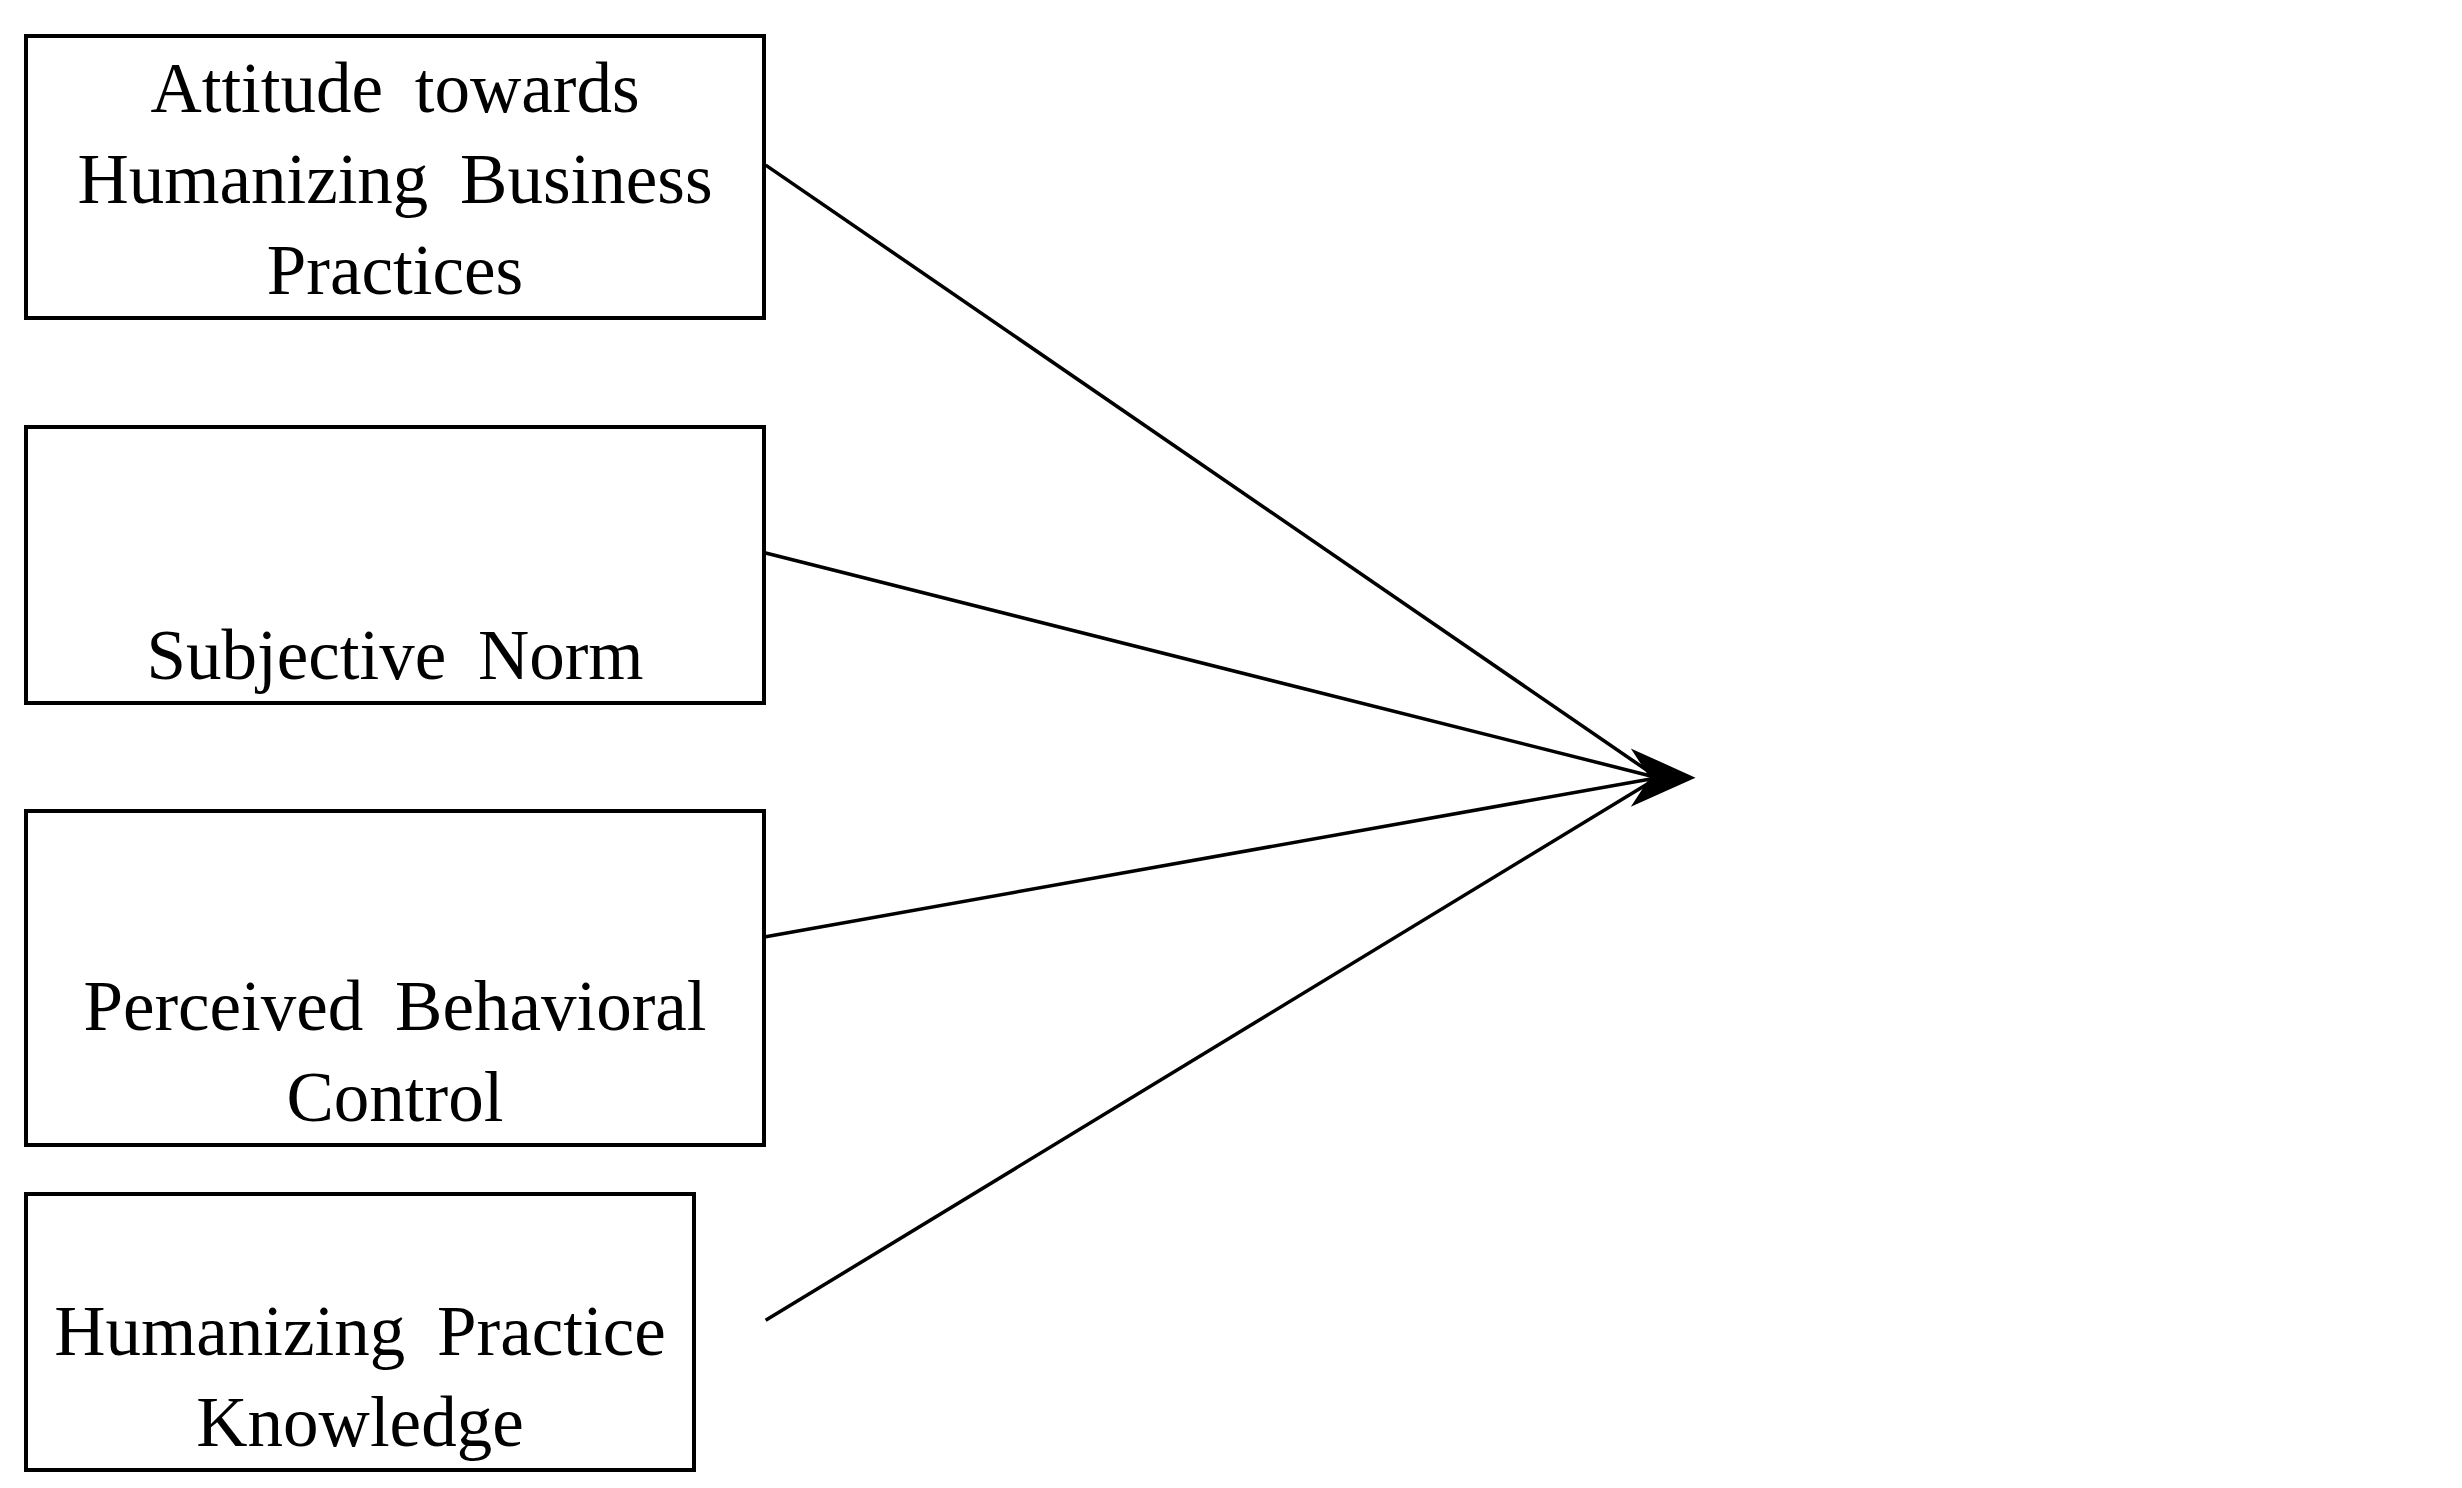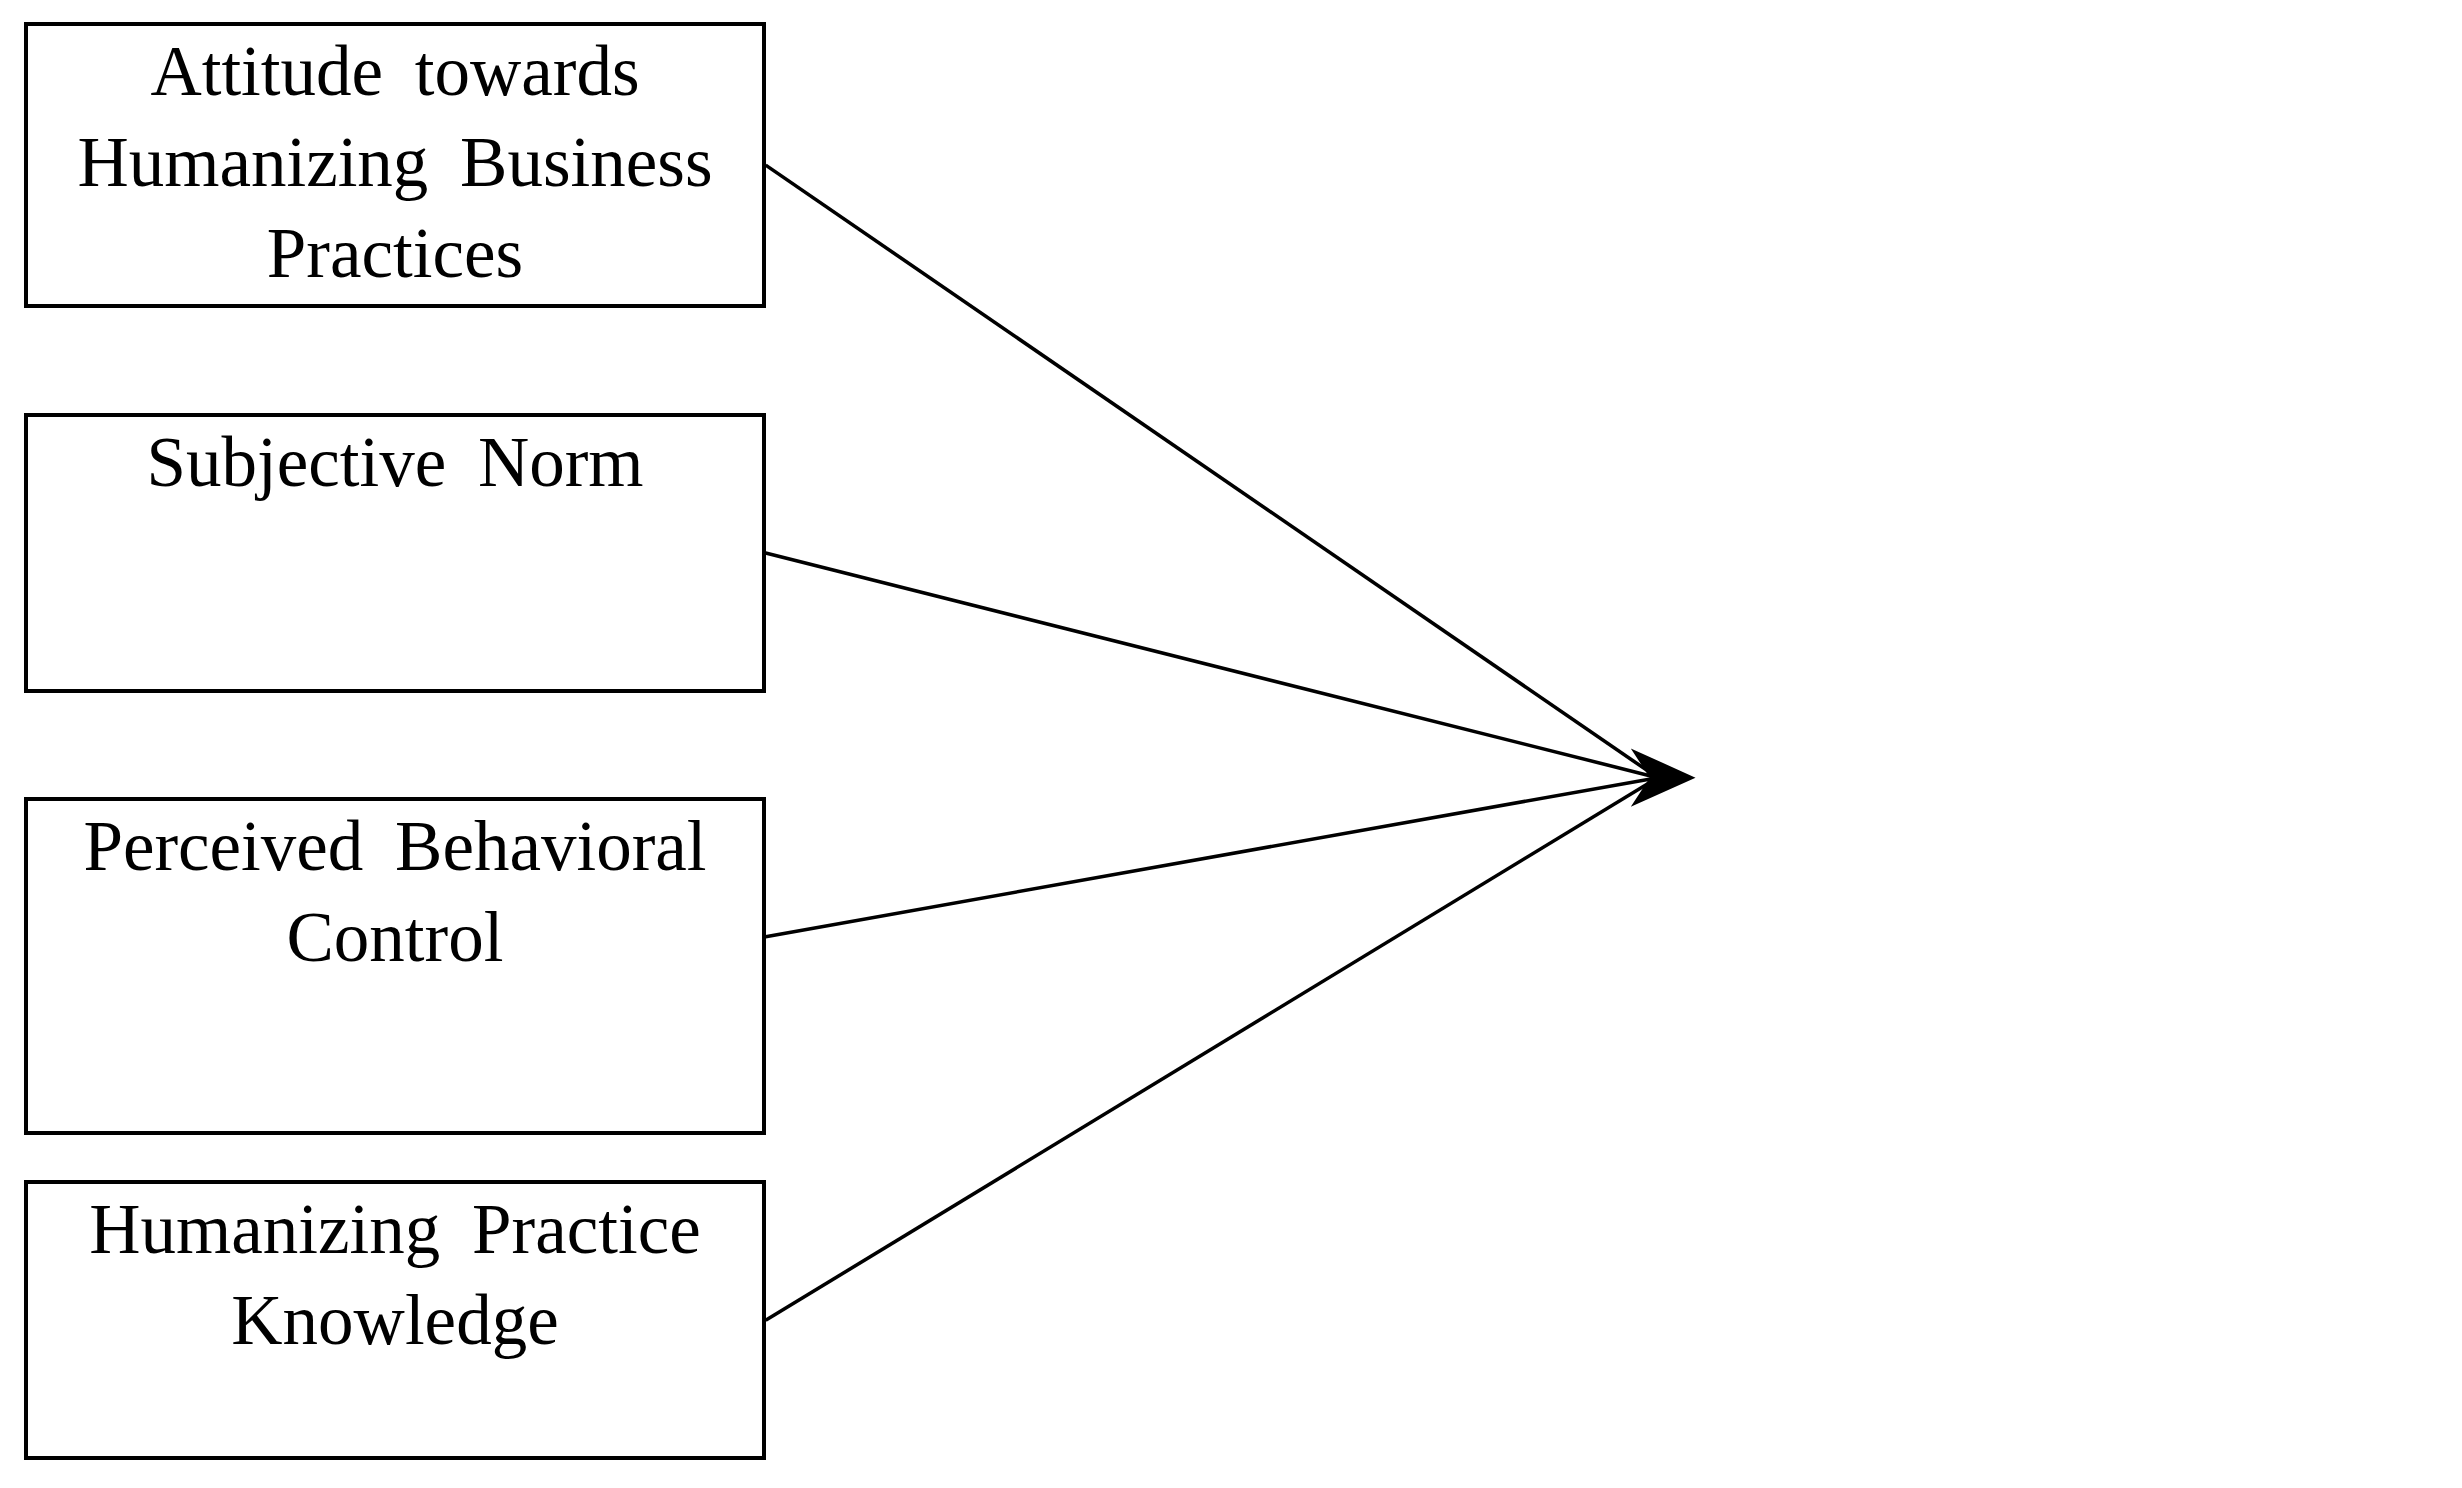--- a/index.html
+++ b/index.html
@@ -11,37 +11,38 @@
     font-family: "Liberation Serif", "DejaVu Serif", serif;
     color: #000000;
     overflow: hidden;
   }
   .node {
     position: absolute;
     box-sizing: border-box;
     border: 4.7px solid #000000;
     background: #ffffff;
     display: flex;
-    align-items: flex-start;
+    align-items: flex-end;
     justify-content: center;
     text-align: center;
     z-index: 2;
+    margin-top: 12px;
   }
   .node .label {
     font-size: 71px;
     line-height: 1.28;
     white-space: pre-line;
     word-spacing: 14px;
     padding: 0 16px;
   }
   
   .n-attitude        { left: 24px;   top: 22px;   width: 742px; height: 286px; }
   .n-subjective-norm { left: 24px;   top: 413px;  width: 742px; height: 280px; font-family: Liberation Serif, serif; }
   .n-pbc             { left: 24px;   top: 797px; width: 742px; height: 338px; }
-  .n-hpk             { left: 24px;   top: 1180px; width: 742px; height: 280px; }
+  .n-hpk             { left: 24px;   top: 1180px; width: 672px; height: 280px; }
   .n-intention       { left: 1689px; top: 638px;  width: 748px; height: 279px; }
   #connections {
     position: absolute;
     left: 0; top: 0;
     width: 2462px;
     height: 1489px;
     z-index: 1;
     pointer-events: none;
   }
 </style>

